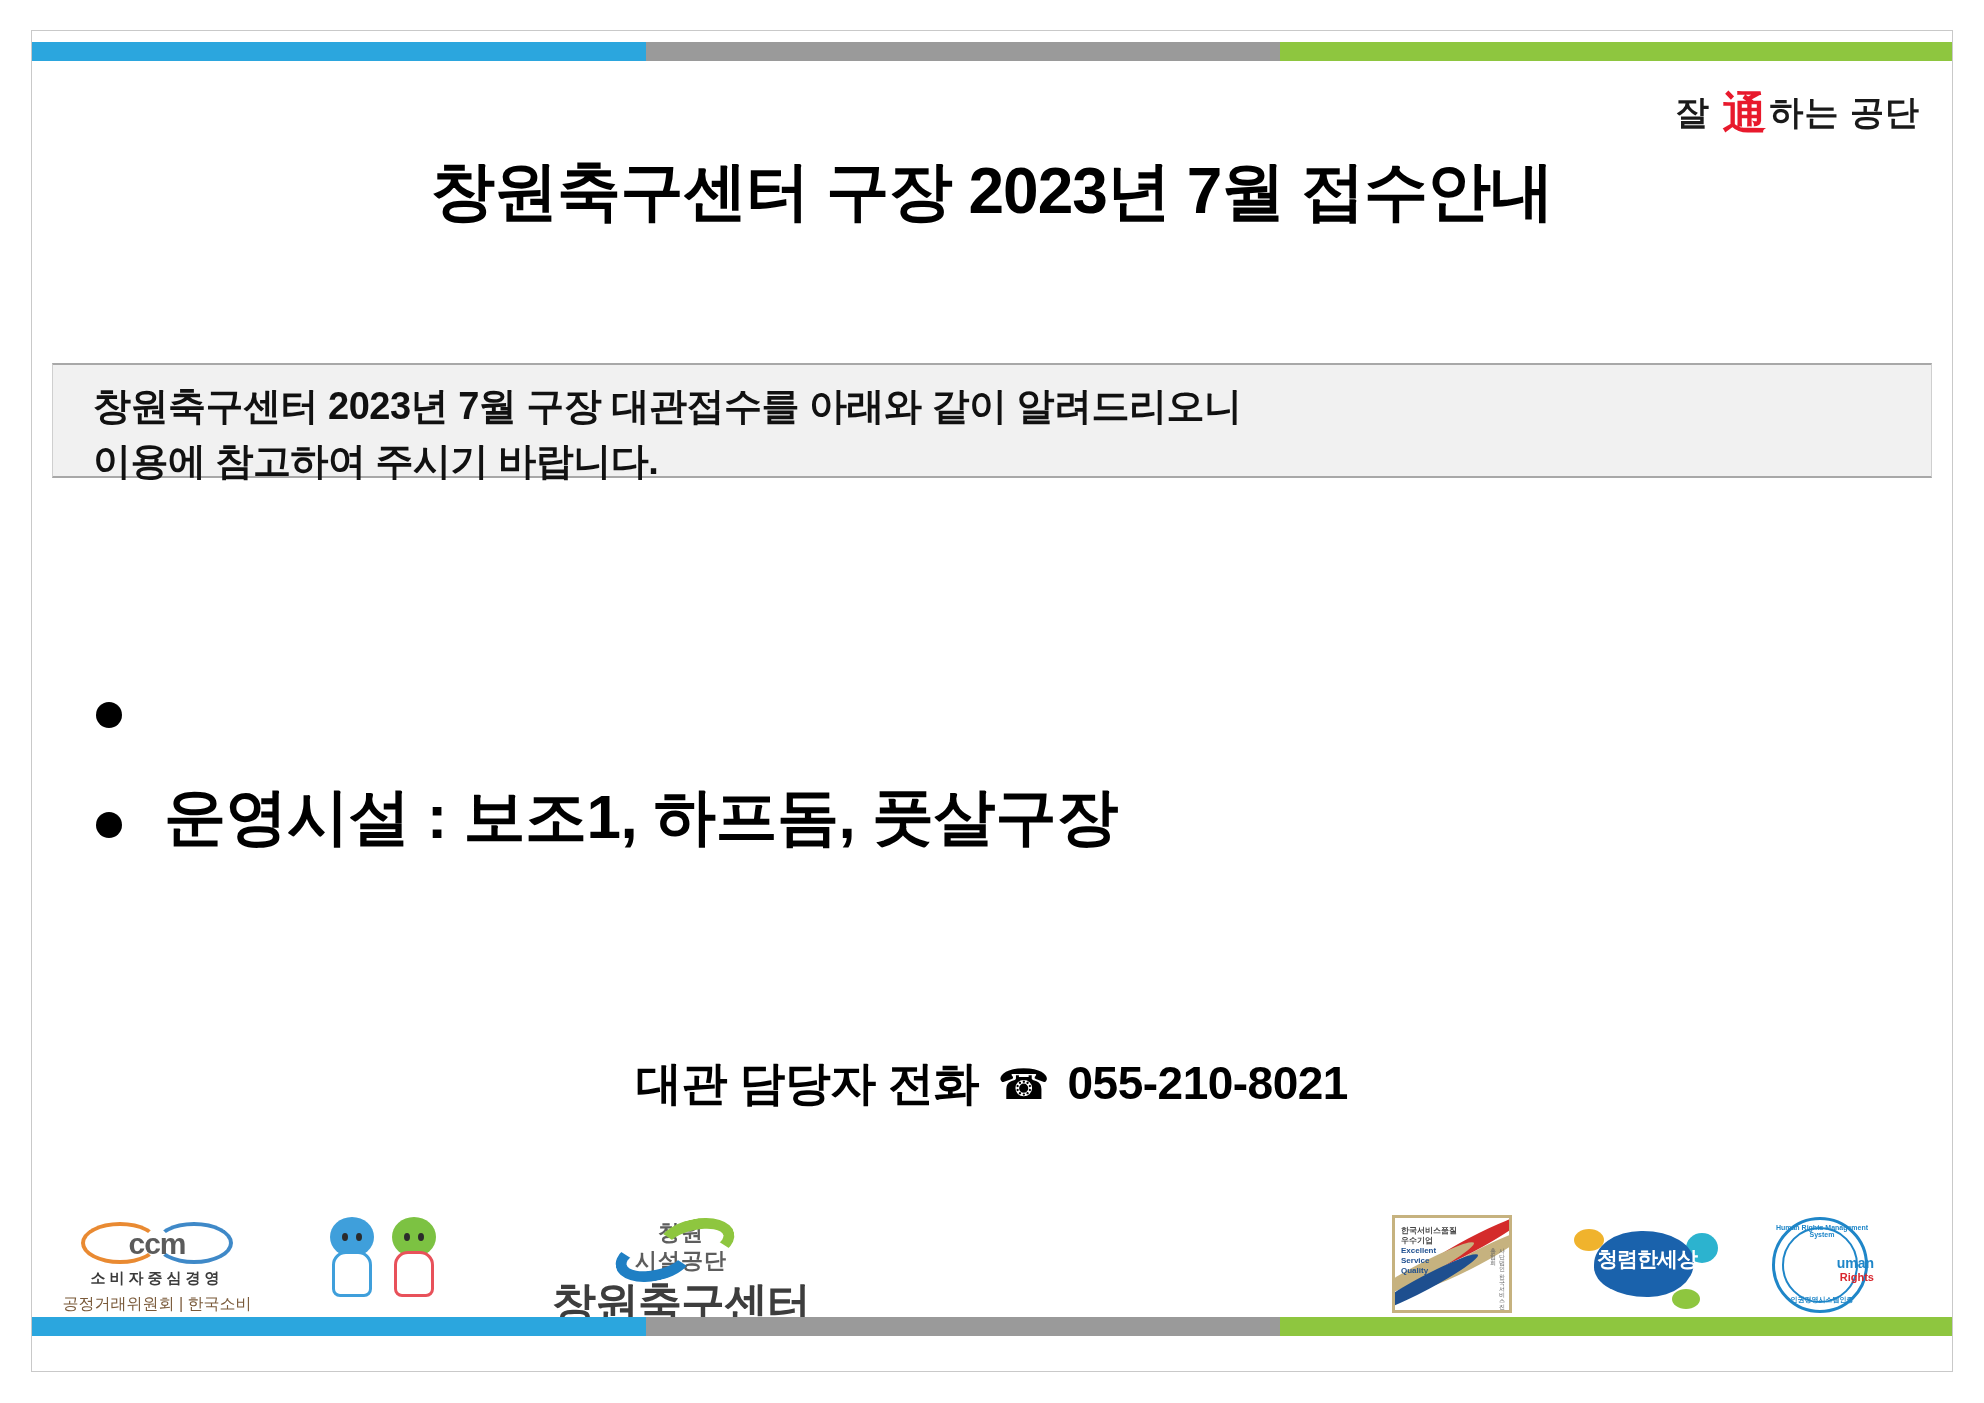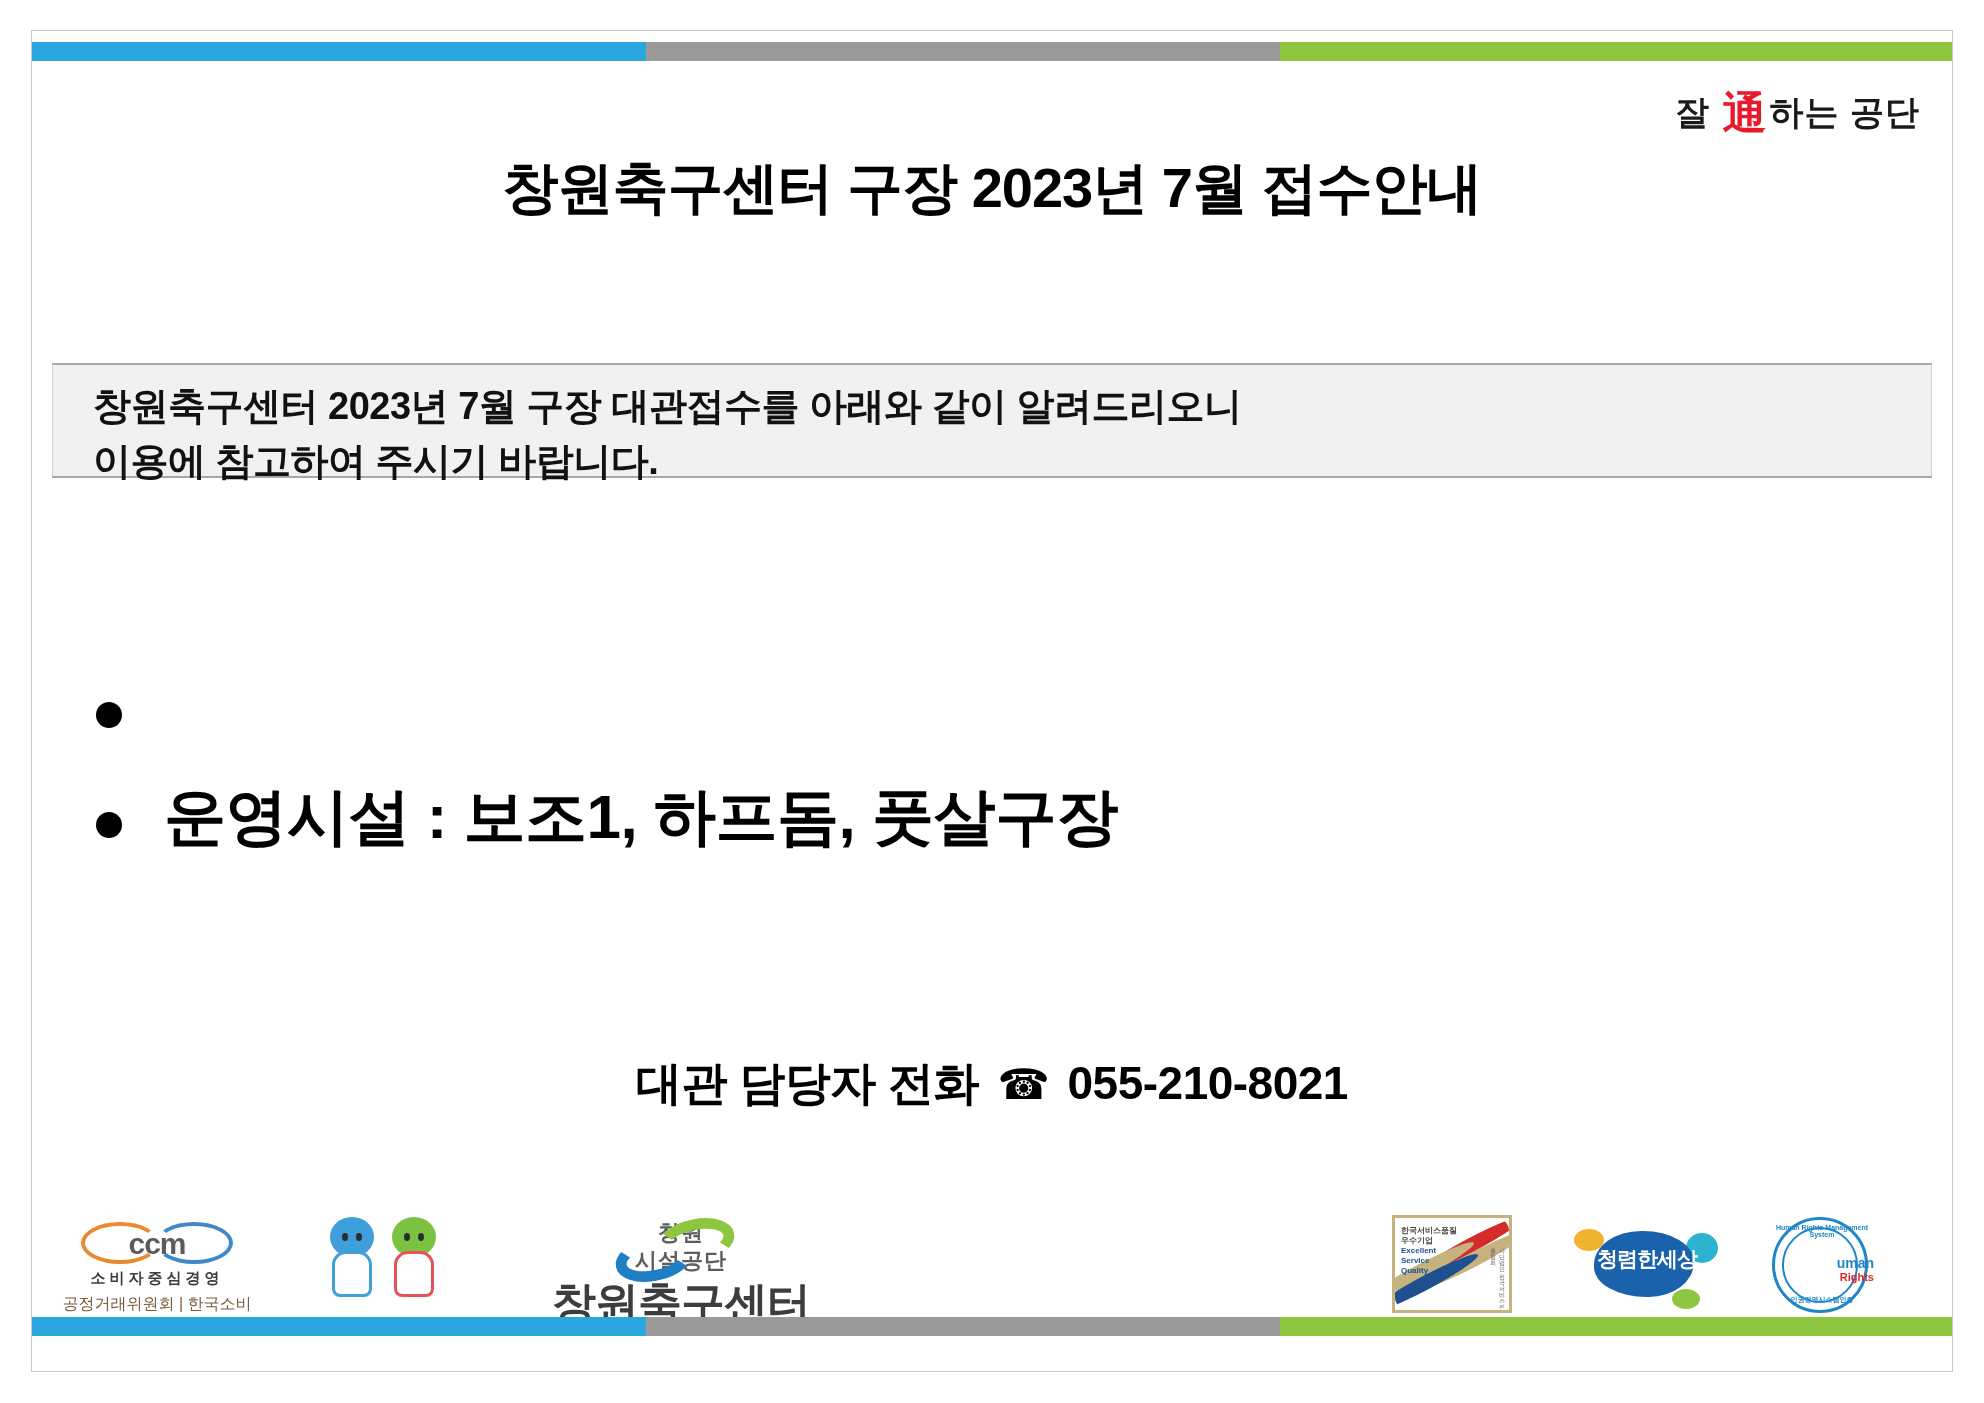--- a/index.html
+++ b/index.html
@@ -66,21 +66,21 @@
     margin: 0 2px;
   }
 
   
   .title {
     position: absolute;
     left: 0;
     right: 0;
     top: 158px;
     text-align: center;
-    font-size: 56px;
+    font-size: 64px;
     line-height: 1.06;
     font-weight: bold;
     letter-spacing: -1px;
     color: #000000;
     white-space: nowrap;
   }
 
   
   .notice-box {
     position: absolute;
@@ -242,21 +242,21 @@
     border-left-color: transparent;
     box-sizing: border-box;
     transform: rotate(-12deg);
   }
   .cw-name { font-size: 22px; font-weight: bold; color: #5d5d5d; line-height: 1.25; letter-spacing: 1px; text-align: center; }
   .cw-divider { width: 3px; height: 56px; background: #c8c8c8; margin: 0 20px; }
   .cw-center { font-size: 44px; font-weight: bold; color: #3d3d3d; letter-spacing: -1px; }
 
   
   .sq { left: 1340px; top: 0px; width: 120px; height: 98px; border: 3px solid #c6b27f; box-sizing: border-box; background: #fff; }
-  .sq-inner { position: relative; width: 100%; height: 100%; overflow: hidden; border-radius: 13px; }
+  .sq-inner { position: relative; width: 100%; height: 100%; overflow: hidden; }
   .sq-txt { position: absolute; left: 6px; top: 8px; font-size: 8px; color: #444; line-height: 1.25; font-weight: bold; }
   .sq-txt .en { color: #1e4f8f; }
   .sq-ribbon {
     position: absolute; width: 120px; height: 14px; border-radius: 50%;
     transform: rotate(-28deg);
   }
   .sq-r1 { background: #d42b2b; right: -22px; top: 20px; }
   .sq-r2 { background: #c6b27f; right: -26px; top: 34px; }
   .sq-r3 { background: #1e4f8f; left: -30px; top: 58px; }
   .sq-r4 { background: #c6b27f; left: -34px; top: 46px; }

